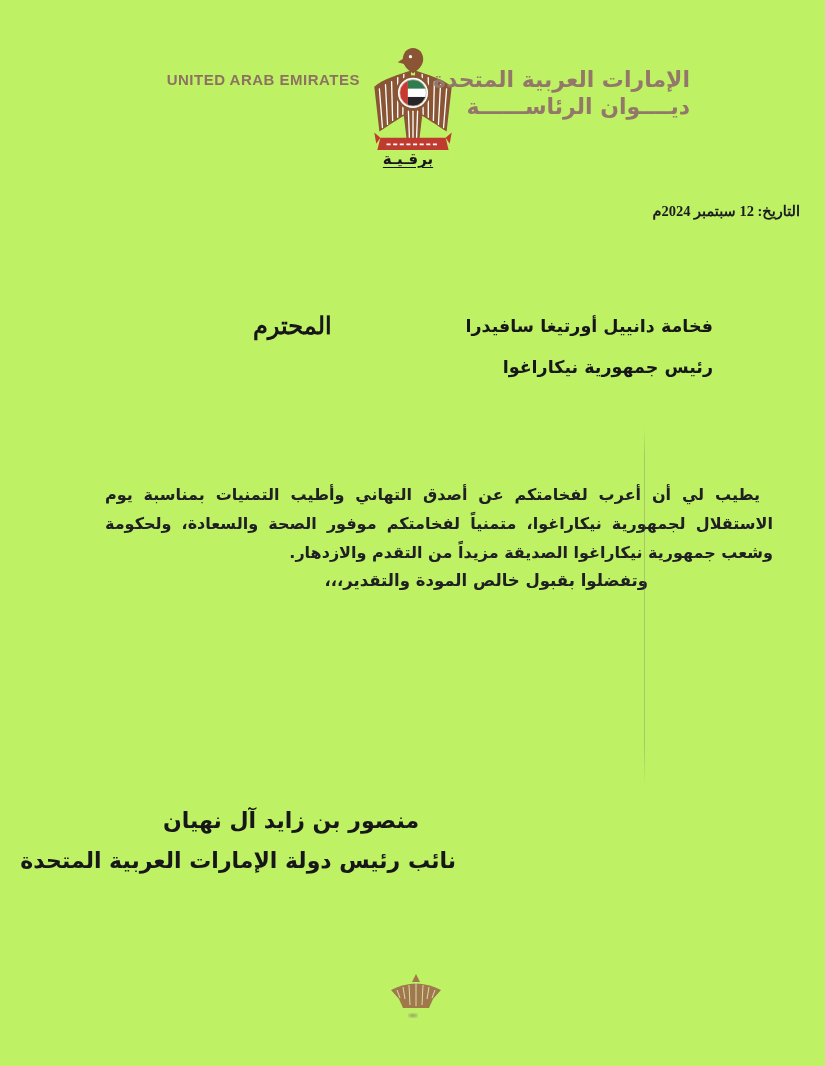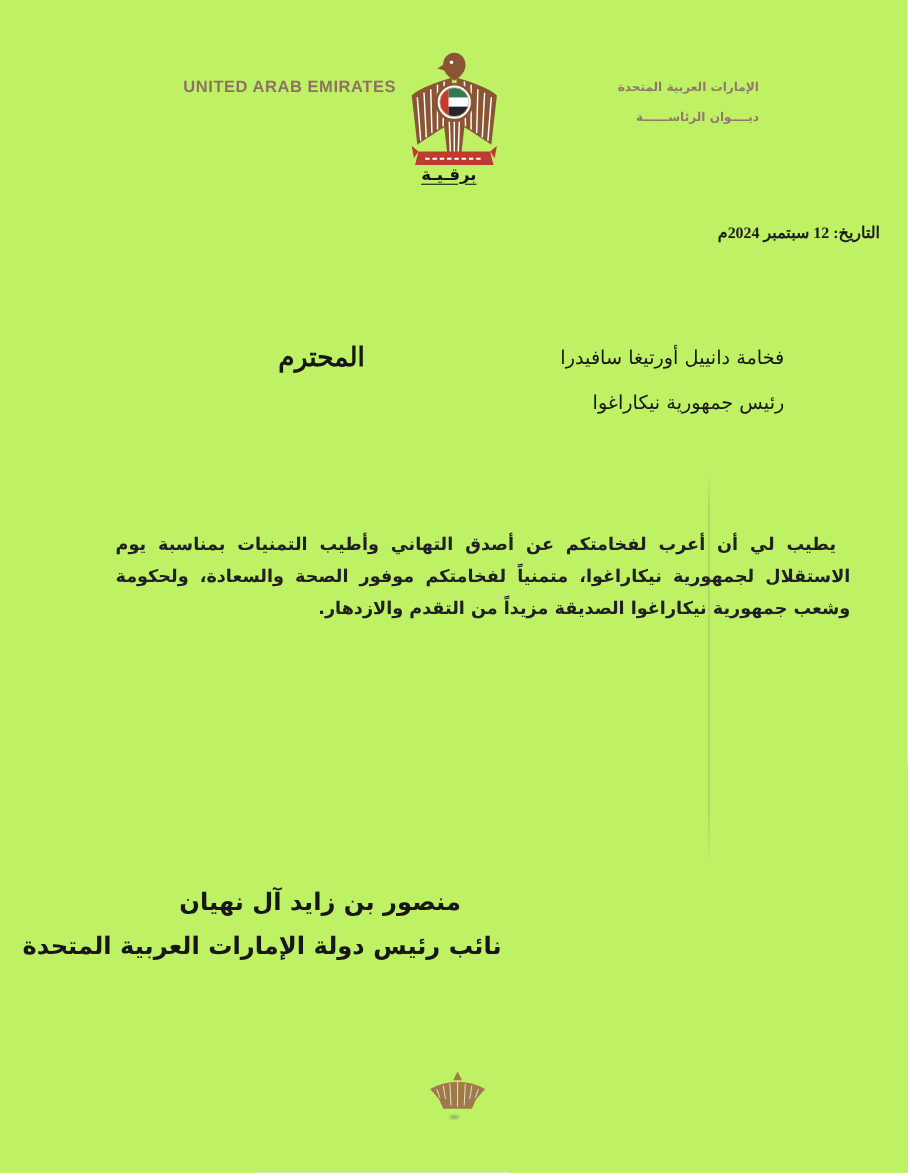--- a/index.html
+++ b/index.html
@@ -39,21 +39,21 @@
     height: 108px;
   }
   .emblem svg { width: 100%; height: 100%; display: block; }
   .lh-ar {
     position: absolute;
     top: 66px;
     right: 135px;
     direction: rtl;
     text-align: right;
     font-weight: bold;
-    font-size: 11px;
+    font-size: 22px;
     line-height: 27px;
     color: #93786a;
     white-space: nowrap;
   }
   
   .doc-type {
     position: absolute;
     top: 150px;
     left: 361px;
     width: 94px;
@@ -76,21 +76,21 @@
     white-space: nowrap;
     font-family: Liberation Serif, serif;
   }
   
   .recipient-names {
     position: absolute;
     top: 306px;
     right: 112px;
     direction: rtl;
     text-align: right;
-    font-weight: normal;
+    font-weight: bold;
     font-size: 17.5px;
     line-height: 41px;
     color: #17171a;
     white-space: nowrap;
   }
   .honorific {
     position: absolute;
     top: 306px;
     left: 253px;
     direction: rtl;
@@ -242,20 +242,21 @@
 
   <div class="date-line">التاريخ: 12 سبتمبر 2024م</div>
 
   <div class="recipient-names">
     <div>فخامة دانييل أورتيغا سافيدرا</div>
     <div>رئيس جمهورية نيكاراغوا</div>
   </div>
   <div class="honorific">المحترم</div>
 
   <p class="body-paragraph">يطيب لي أن أعرب لفخامتكم عن أصدق التهاني وأطيب التمنيات بمناسبة يوم الاستقلال لجمهورية نيكاراغوا، متمنياً لفخامتكم موفور الصحة والسعادة، ولحكومة وشعب جمهورية نيكاراغوا الصديقة مزيداً من التقدم والازدهار.</p>
+  <div class="closing-line">وتفضلوا بقبول خالص المودة والتقدير،،،</div>
 
   <div class="signature-block">
     <div>منصور بن زايد آل نهيان</div>
     <div>نائب رئيس دولة الإمارات العربية المتحدة</div>
   </div>
 
   <div class="footer-mark">
     <svg viewBox="0 0 56 44" xmlns="http://www.w3.org/2000/svg">
       <g fill="#9a5f46">
         <path d="M28 2 L32 10 L24 10 Z"></path>

